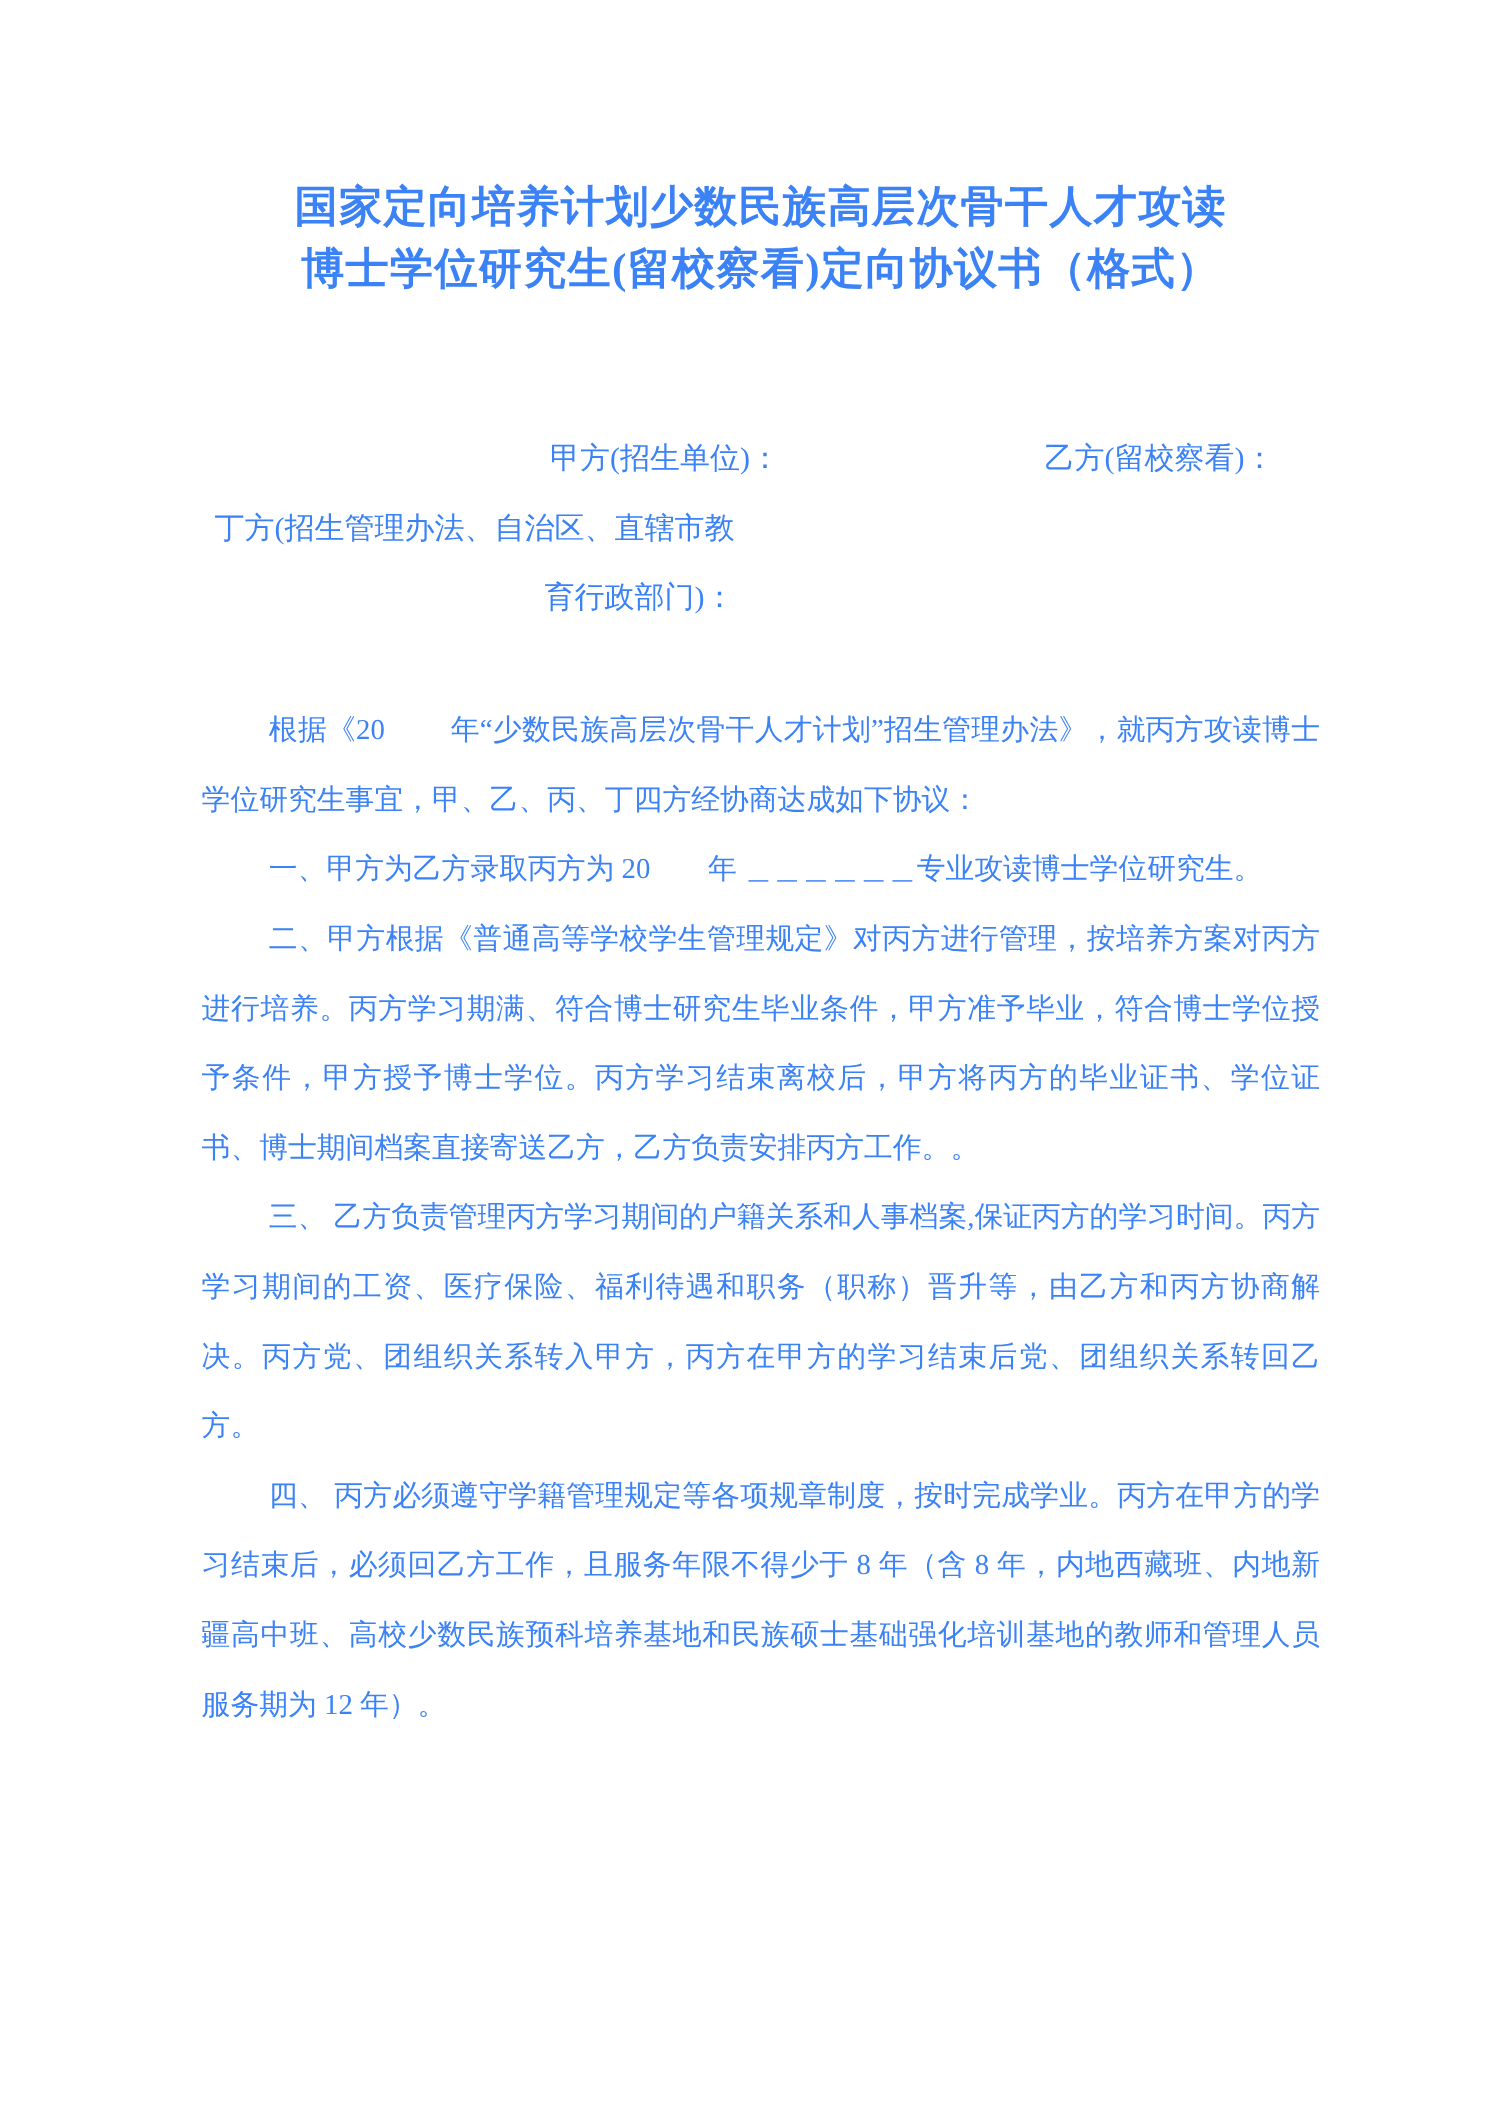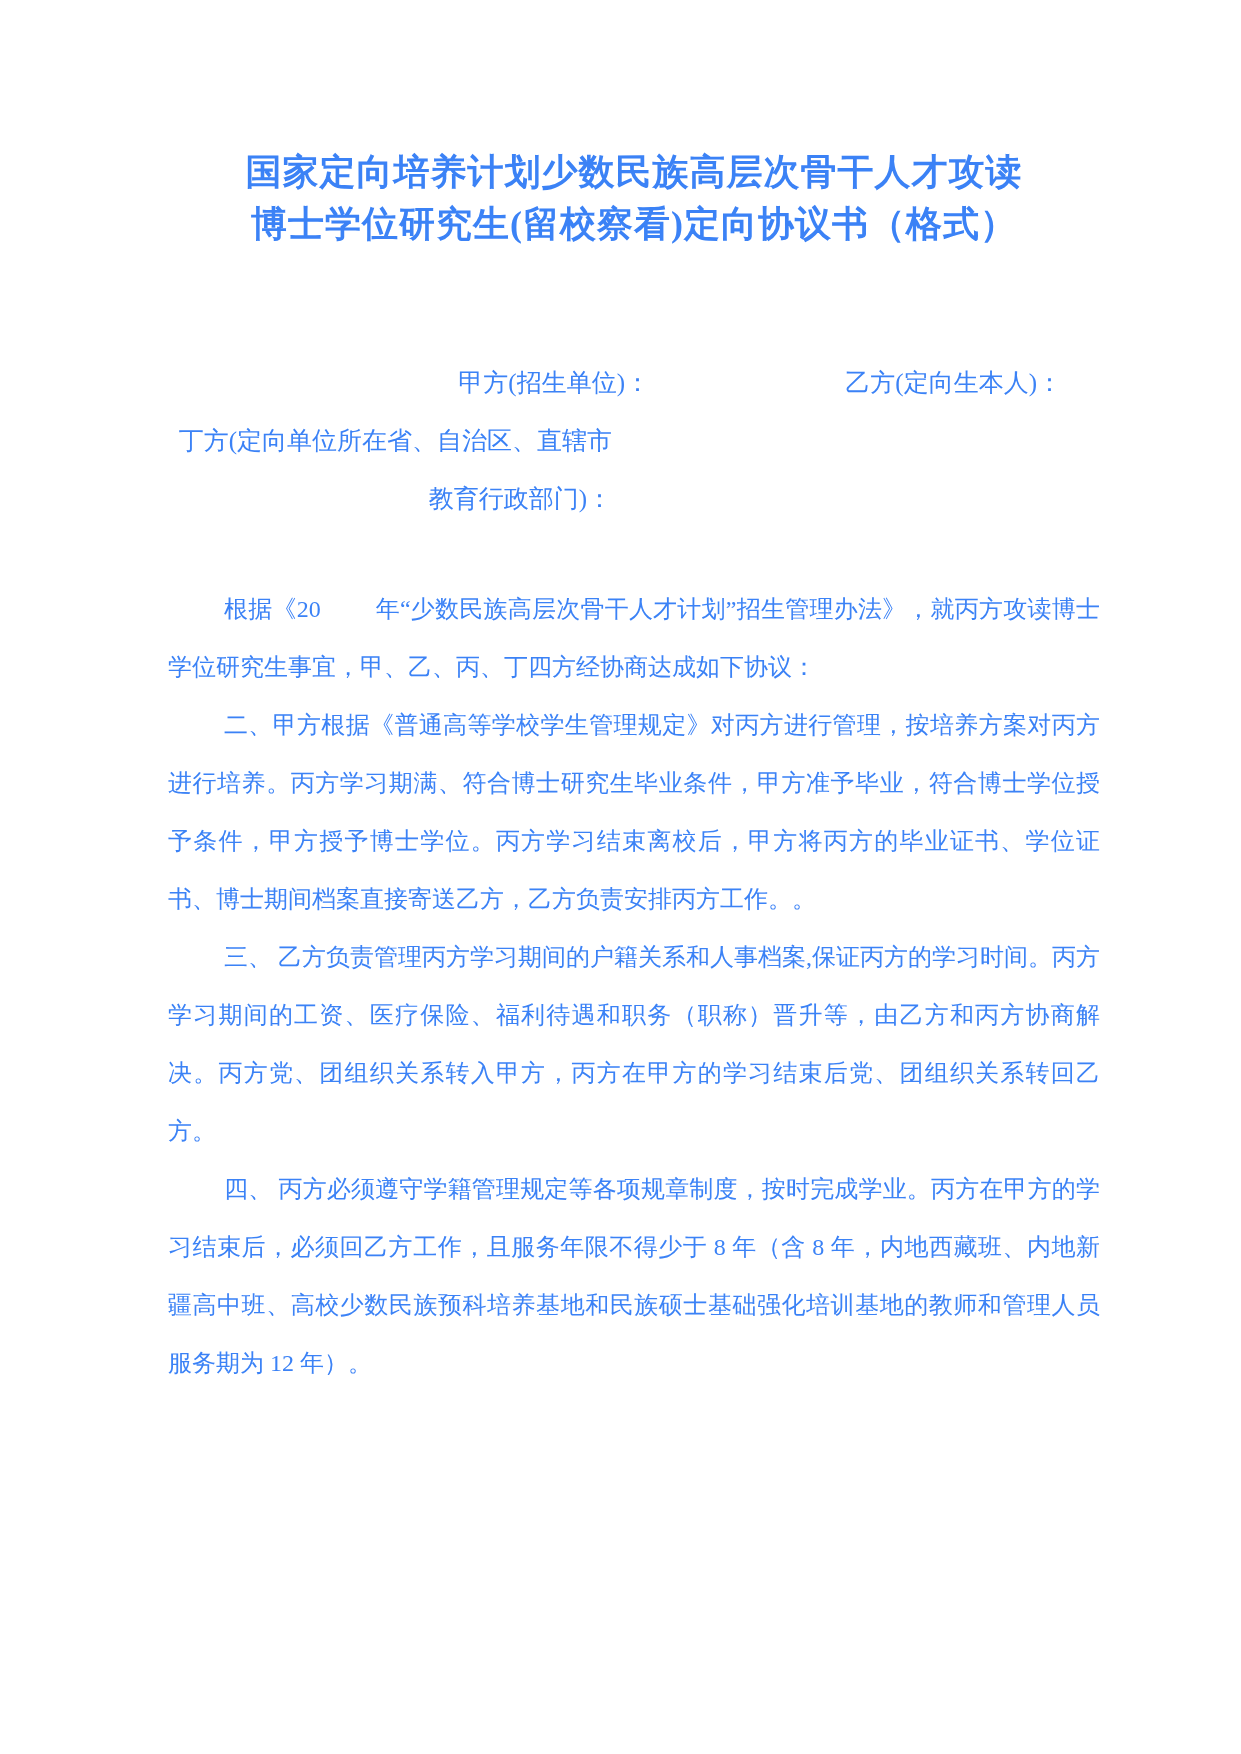--- a/index.html
+++ b/index.html
@@ -61,24 +61,25 @@
 
 <div class="page">
 
   <div class="doc-title">
     <div>国家定向培养计划少数民族高层次骨干人才攻读</div>
     <div>博士学位研究生(留校察看)定向协议书（格式）</div>
   </div>
 
   <div class="party-block">
     <div class="party-cell">甲方(招生单位)：</div>
-    <div class="party-cell wide">乙方(定向生本人)：</div>
-    <div class="party-cell wide">丁方(定向单位所在省、自治区、直辖市教育行政部门)：</div>
+    <div class="party-cell wide">乙方(留校察看)：</div>
+    <div class="party-cell wide">丁方(招生管理办法、自治区、直辖市教育行政部门)：</div>
   </div>
 
   <div class="body-text">
     <p class="para">根据《20　　 年“少数民族高层次骨干人才计划”招生管理办法》，就丙方攻读博士学位研究生事宜，甲、乙、丙、丁四方经协商达成如下协议：</p>
+    <p class="para">一、甲方为乙方录取丙方为 20　　年 ＿＿＿＿＿＿专业攻读博士学位研究生。</p>
     <p class="para">二、甲方根据《普通高等学校学生管理规定》对丙方进行管理，按培养方案对丙方进行培养。丙方学习期满、符合博士研究生毕业条件，甲方准予毕业，符合博士学位授予条件，甲方授予博士学位。丙方学习结束离校后，甲方将丙方的毕业证书、学位证书、博士期间档案直接寄送乙方，乙方负责安排丙方工作。。</p>
     <p class="para">三、 乙方负责管理丙方学习期间的户籍关系和人事档案,保证丙方的学习时间。丙方学习期间的工资、医疗保险、福利待遇和职务（职称）晋升等，由乙方和丙方协商解决。丙方党、团组织关系转入甲方，丙方在甲方的学习结束后党、团组织关系转回乙方。</p>
     <p class="para">四、 丙方必须遵守学籍管理规定等各项规章制度，按时完成学业。丙方在甲方的学习结束后，必须回乙方工作，且服务年限不得少于 8 年（含 8 年，内地西藏班、内地新疆高中班、高校少数民族预科培养基地和民族硕士基础强化培训基地的教师和管理人员服务期为 12 年）。</p>
   </div>
 
 </div>
 
 </body></html>

